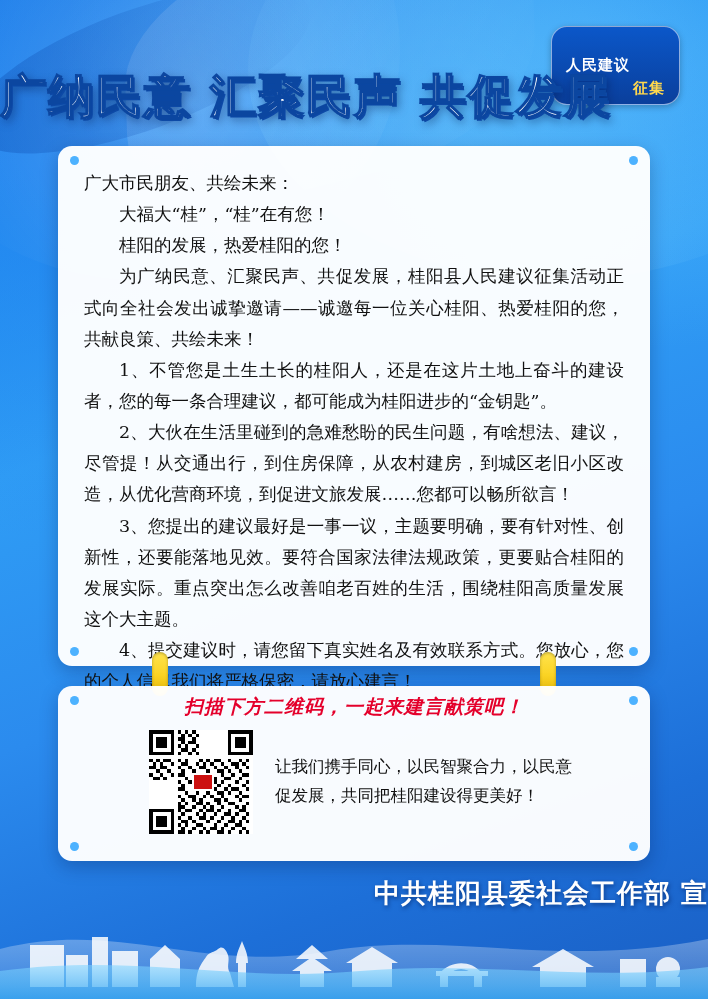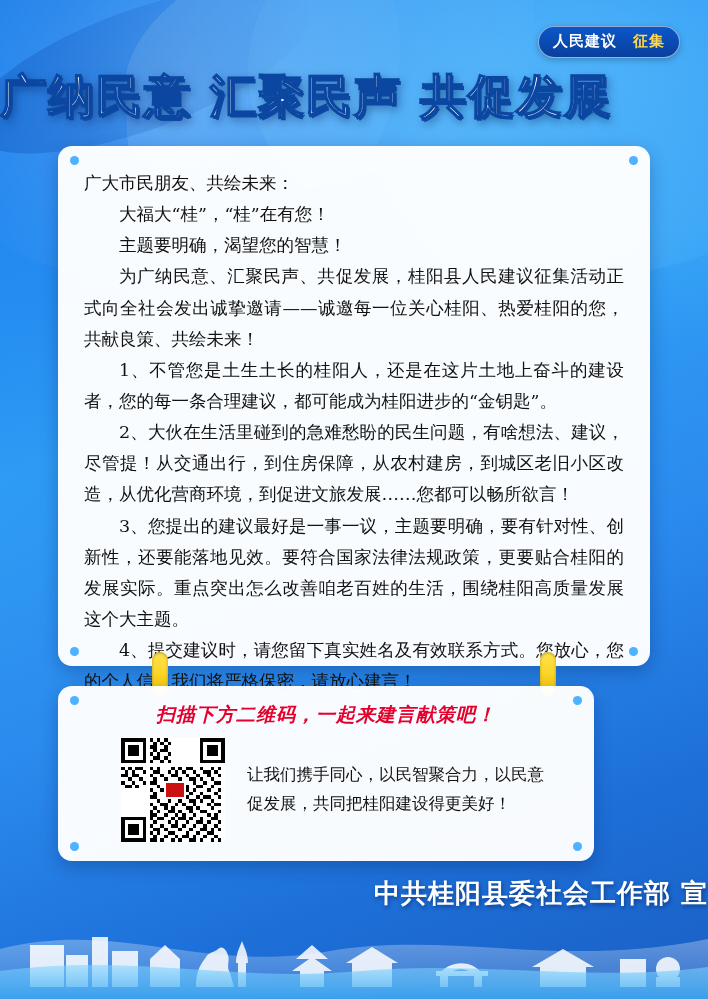--- a/index.html
+++ b/index.html
@@ -42,29 +42,29 @@
     position: absolute; top: 10px; left: -40px;
     width: 360px; height: 120px;
     background: linear-gradient(100deg, rgba(10,70,170,0.35), rgba(10,70,170,0));
     transform: rotate(-20deg);
     border-radius: 50%;
   }
 
   
   .badge {
     position: absolute; top: 26px; right: 28px;
-    display: flex; align-items: center; gap: 16px;
+    display: flex; align-items: center; gap: 3px;
     background: linear-gradient(180deg,#0b57c9,#0a3f9c);
     border: 1px solid rgba(255,255,255,0.55);
     border-radius: 16px;
     padding: 5px 14px 6px 14px;
     box-shadow: 0 2px 6px rgba(0,0,0,0.25);
   }
   .badge .w { color:#fff; font-size:15px; font-weight:bold; letter-spacing:1px; }
-  .badge .y { color:#ffd84d; font-size:15px; font-weight:bold; letter-spacing:1px; }
+  .badge .y { color:#ffd84d; font-size:15px; font-weight:bold; letter-spacing:1px;margin-top:47px; }
 
   
   .headline {
     position: absolute; top: 66px; left: 0; width: 584px;
     text-align: center;
     font-family: "DejaVu Sans", "Liberation Sans", sans-serif;
     font-size: 46px;
     font-weight: bold;
     letter-spacing: 2px;
     color: #ffffff;
@@ -119,25 +119,25 @@
     box-shadow: 0 1px 3px rgba(0,0,0,0.3) inset;
     top: 652px;
   }
   .pin.left { left: 152px; }
   .pin.right { left: 540px; }
 
   
   .card2 {
     position: absolute;
     left: 58px; top: 686px;
-    width: 536px; height: 175px;
+    width: 592px; height: 175px;
     background: rgba(255,255,255,0.97);
     border-radius: 14px;
     box-shadow: 0 6px 18px rgba(0,25,80,0.28);
-    padding: 16px 20px;
+    padding: 8px 20px;
   }
   .card2 .dot {
     position: absolute; width: 9px; height: 9px; border-radius: 50%; background:#4db2ff;
   }
   .card2 .dot.tl { left: 12px; top: 10px; }
   .card2 .dot.tr { right: 12px; top: 10px; }
   .card2 .dot.bl { left: 12px; bottom: 10px; }
   .card2 .dot.br { right: 12px; bottom: 10px; }
 
   .qr-title {
@@ -198,21 +198,21 @@
   <div class="headline">
     <span>广纳民意</span><span class="gap"></span><span>汇聚民声</span><span class="gap"></span><span>共促发展</span>
   </div>
 
   <div class="card">
     <span class="corner-dot l"></span>
     <span class="corner-dot r"></span>
     <div class="body-text">
       <p class="noindent">广大市民朋友、共绘未来：</p>
       <p>大福大“桂”，“桂”在有您！</p>
-      <p>主题要明确，渴望您的智慧！</p>
+      <p>桂阳的发展，热爱桂阳的您！</p>
       <p>为广纳民意、汇聚民声、共促发展，桂阳县人民建议征集活动正式向全社会发出诚挚邀请——诚邀每一位关心桂阳、热爱桂阳的您，共献良策、共绘未来！</p>
       <p>1、不管您是土生土长的桂阳人，还是在这片土地上奋斗的建设者，您的每一条合理建议，都可能成为桂阳进步的“金钥匙”。</p>
       <p>2、大伙在生活里碰到的急难愁盼的民生问题，有啥想法、建议，尽管提！从交通出行，到住房保障，从农村建房，到城区老旧小区改造，从优化营商环境，到促进文旅发展……您都可以畅所欲言！</p>
       <p>3、您提出的建议最好是一事一议，主题要明确，要有针对性、创新性，还要能落地见效。要符合国家法律法规政策，更要贴合桂阳的发展实际。重点突出怎么改善咱老百姓的生活，围绕桂阳高质量发展这个大主题。</p>
       <p>4、提交建议时，请您留下真实姓名及有效联系方式。您放心，您的个人信息我们将严格保密，请放心建言！</p>
     </div>
   </div>
 
   <div class="pin left"></div>
   <div class="pin right"></div>

